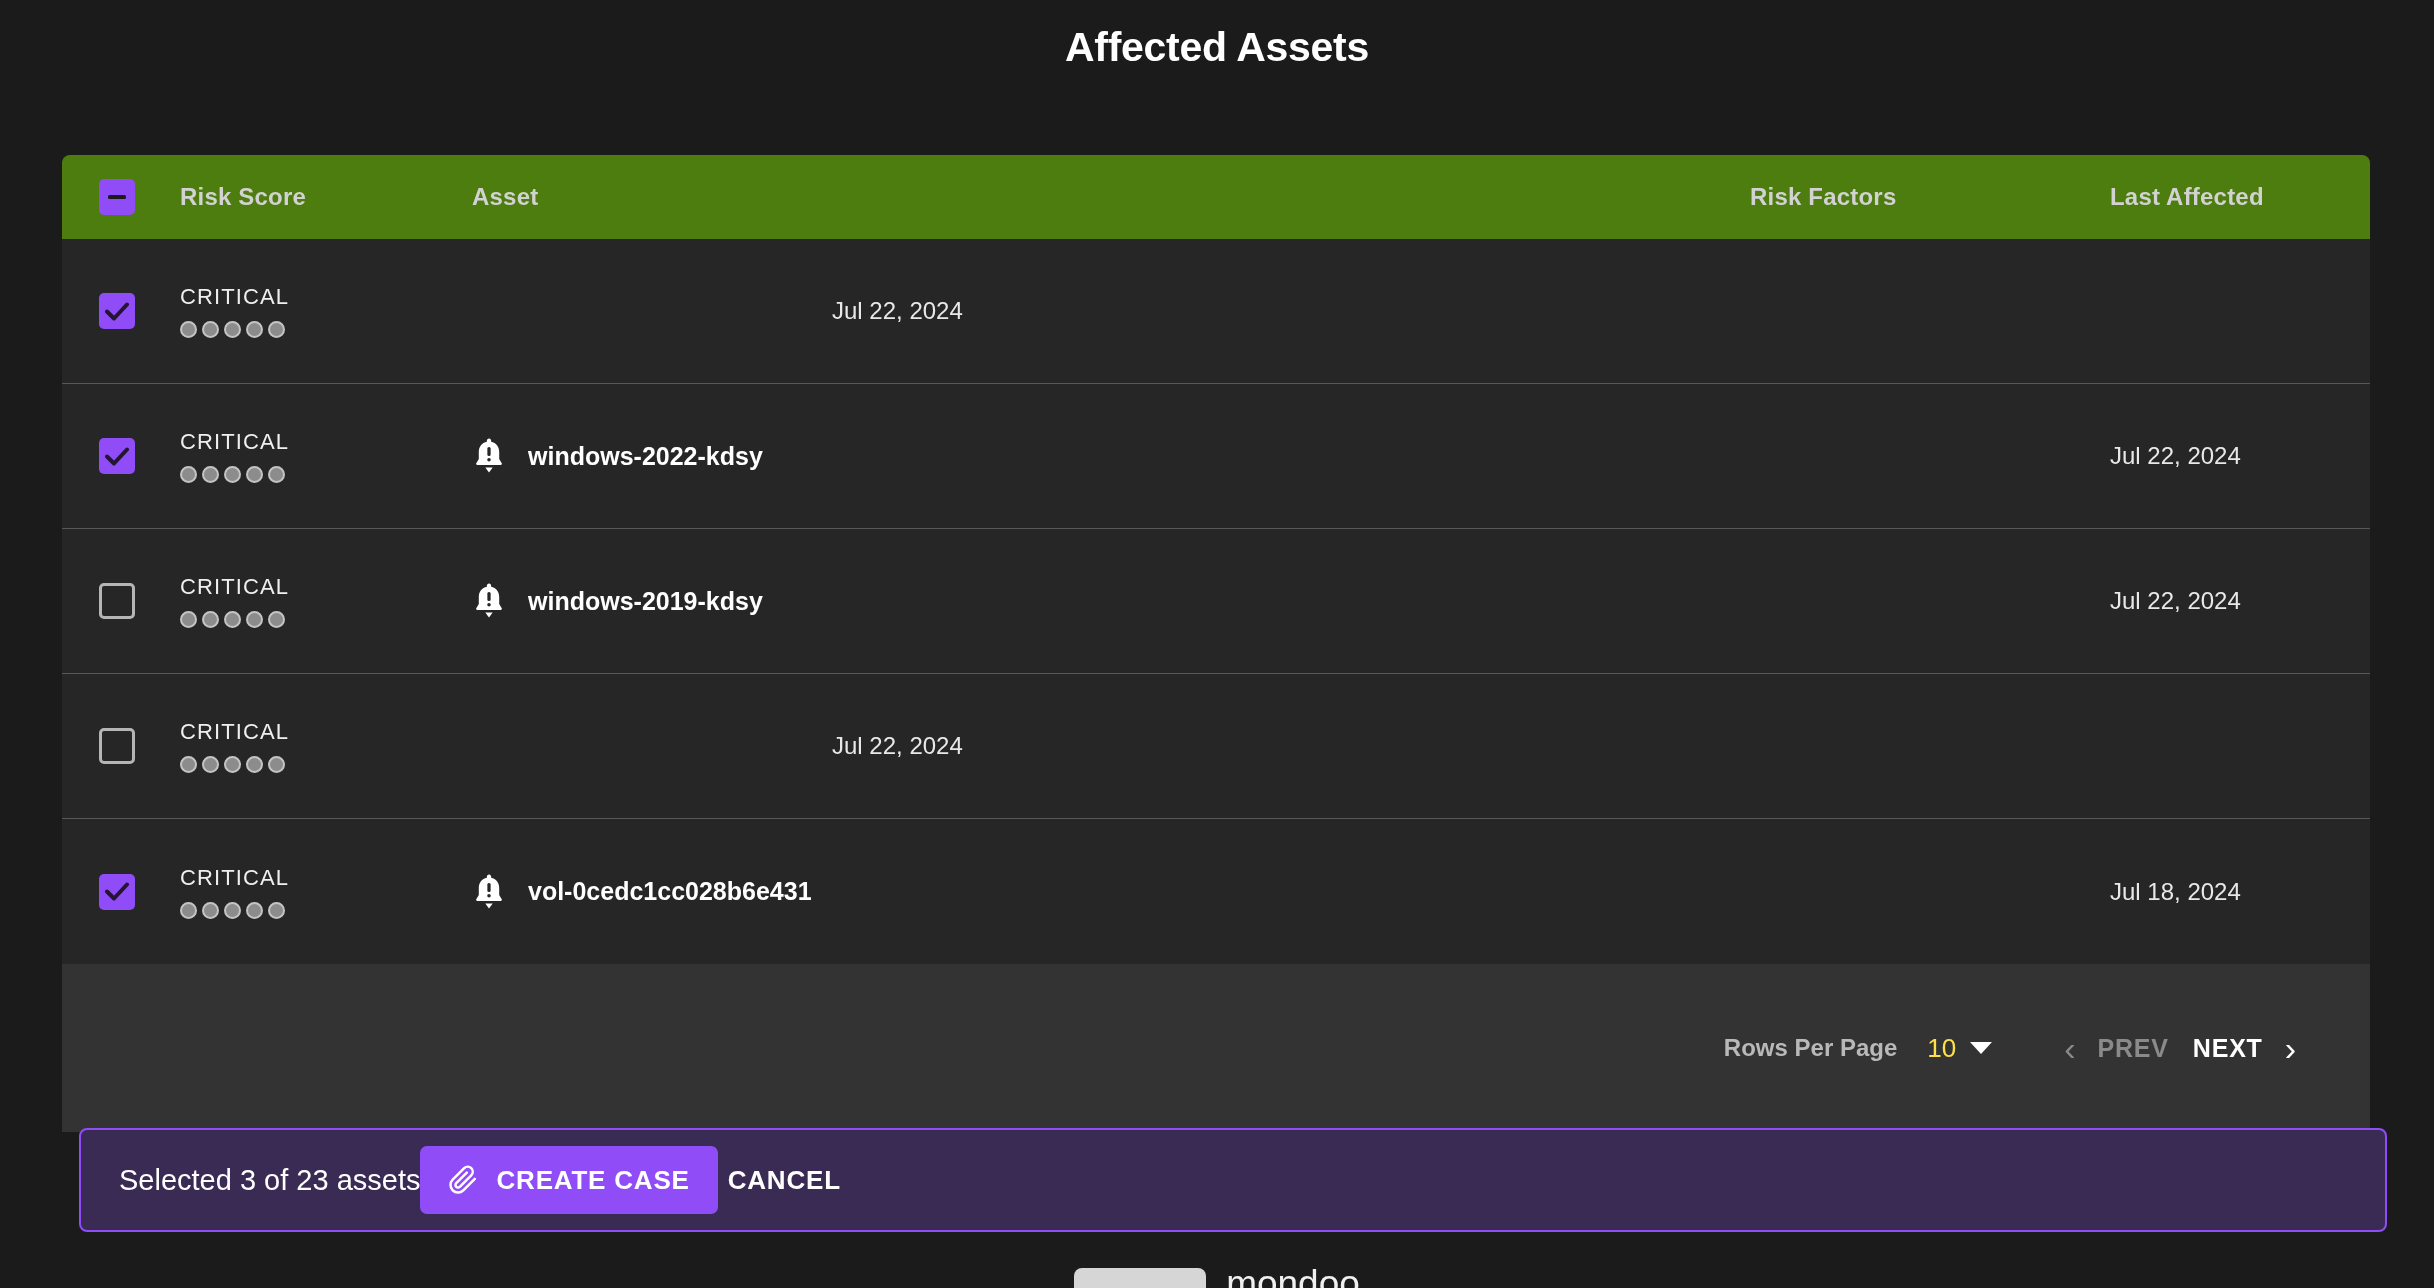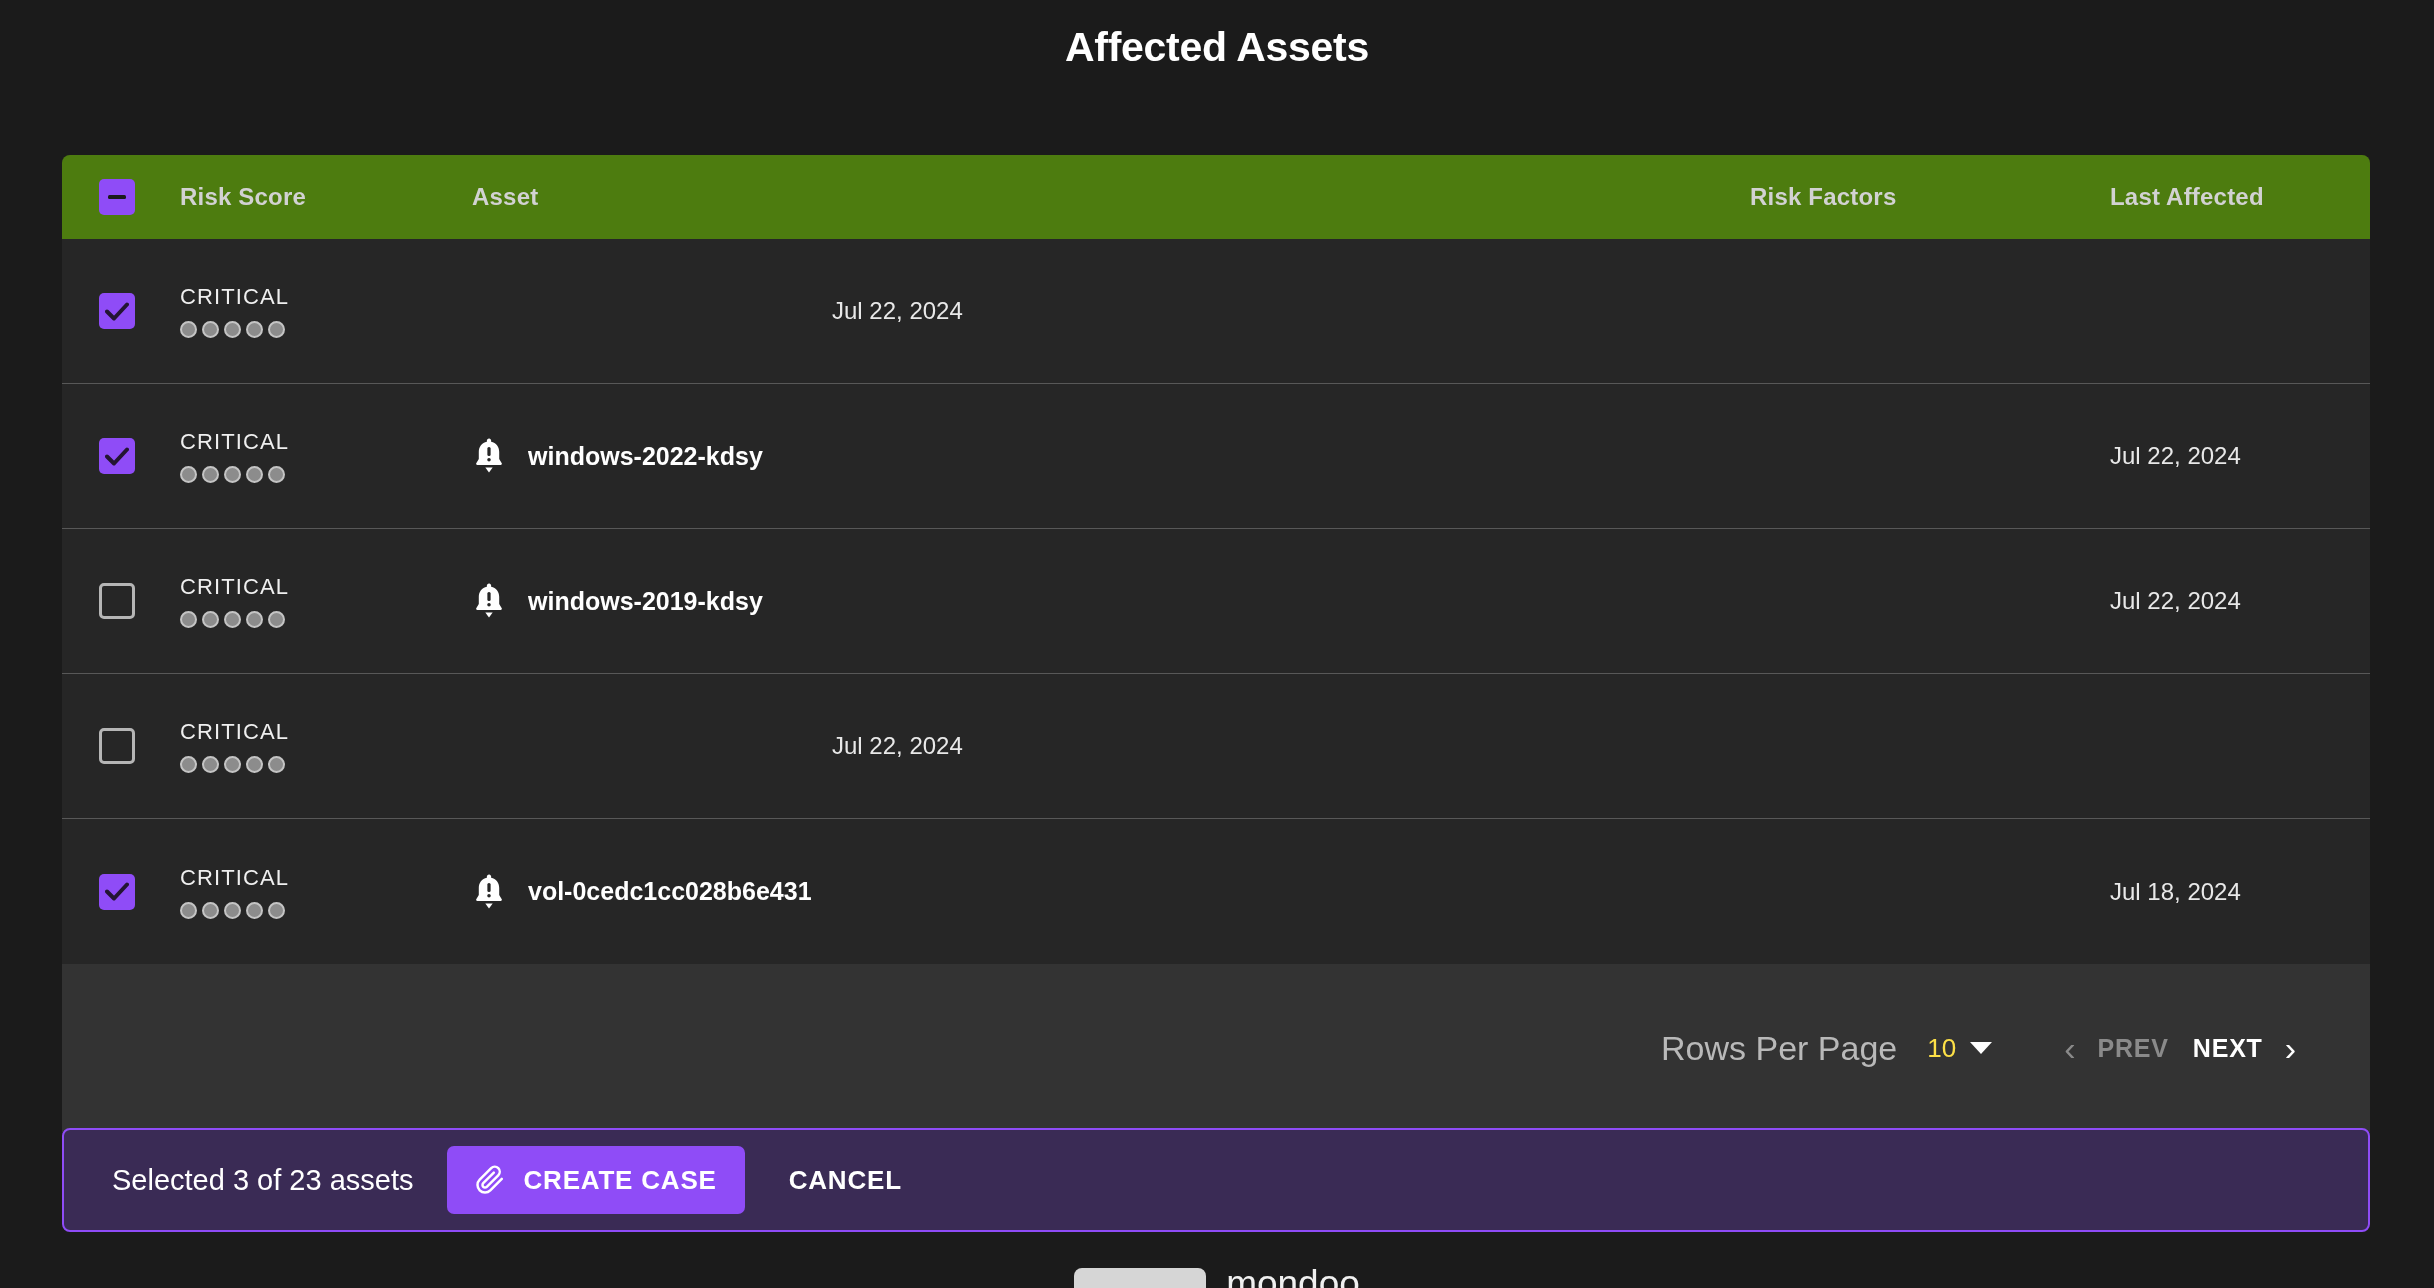--- a/index.html
+++ b/index.html
@@ -114,21 +114,21 @@
   
   .t-foot {
     display: flex;
     align-items: center;
     justify-content: flex-end;
     height: 168px;
     background: #333333;
     padding-right: 64px;
     gap: 0;
   }
-  .rpp-label { font-size: 34px; color: #b9b9b9; margin-right: 30px; }
+  .rpp-label { font-size: 24px; color: #b9b9b9; margin-right: 30px; font-weight: bold; }
   .rpp-select {
     display: flex; align-items: center; gap: 14px;
     cursor: pointer; margin-right: 62px;
   }
   .rpp-value { font-size: 26px; color: #fde047; font-weight: 400; }
   .caret {
     width: 0; height: 0;
     border-left: 11px solid transparent;
     border-right: 11px solid transparent;
     border-top: 12px solid #ffffff;
@@ -140,31 +140,30 @@
   .pg-btn {
     font-size: 25px; font-weight: 700; letter-spacing: 0.8px;
     padding: 0 12px; cursor: pointer;
   }
   .pg-btn.disabled { color: #8a8a8a; }
   .pg-btn.enabled  { color: #ffffff; }
 
   
   .action-bar {
     position: absolute;
-    left: 62px;
+    left: 79px;
     top: 1128px;
     width: 2308px;
     height: 104px;
     background: #3a2b55;
     border: 2px solid #8f4cf7;
     border-radius: 8px;
     display: flex;
     align-items: center;
-    padding-left: 48px;
-    gap: 34px;
+    padding-left: 38px;
   }
   .sel-text { font-size: 29px; color: #ffffff; }
   .create-btn {
     display: flex; align-items: center; gap: 18px;
     background: #8f4cf7;
     border: none;
     border-radius: 7px;
     height: 68px;
     padding: 0 28px;
     cursor: pointer;

